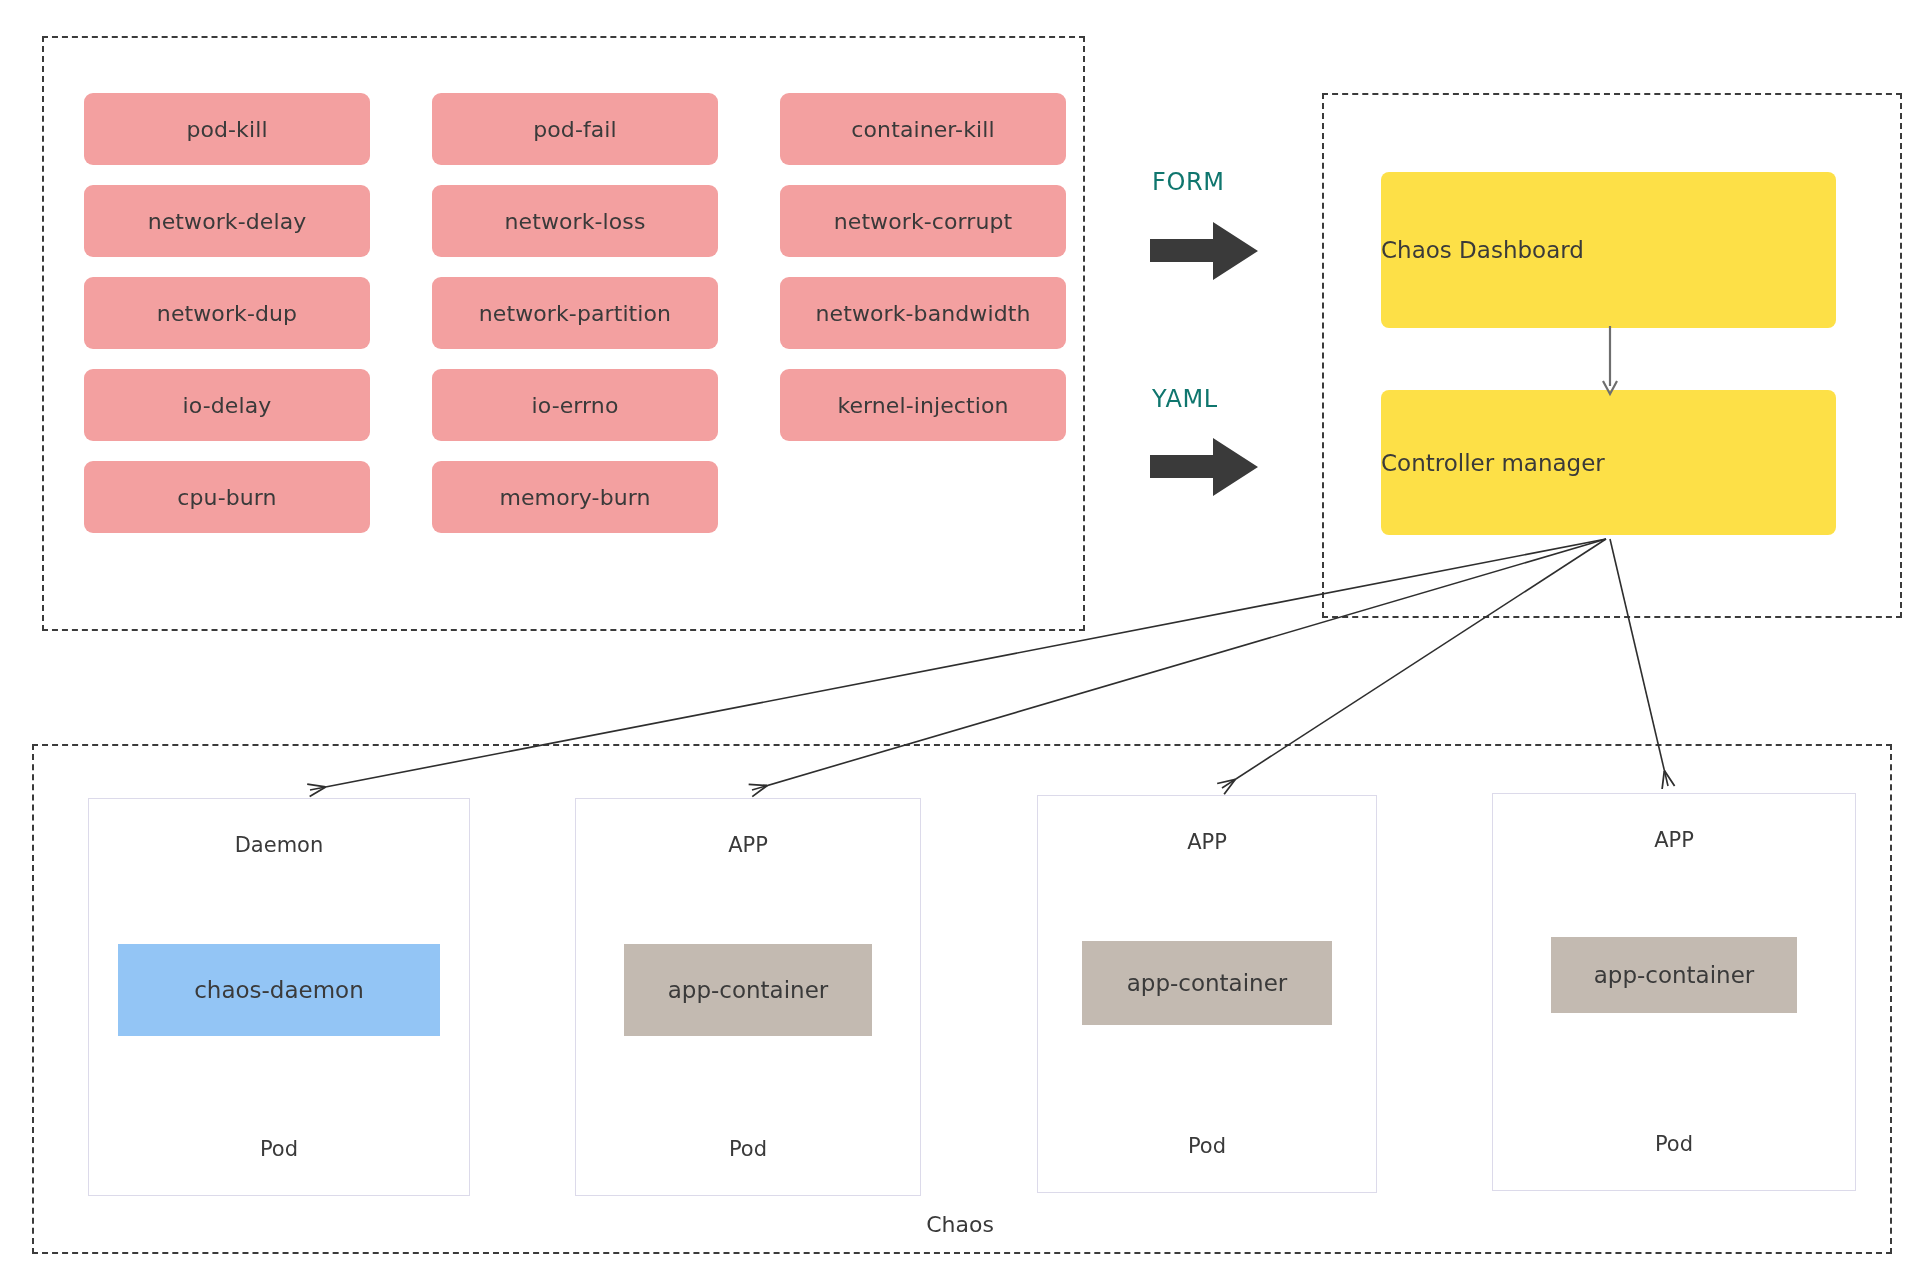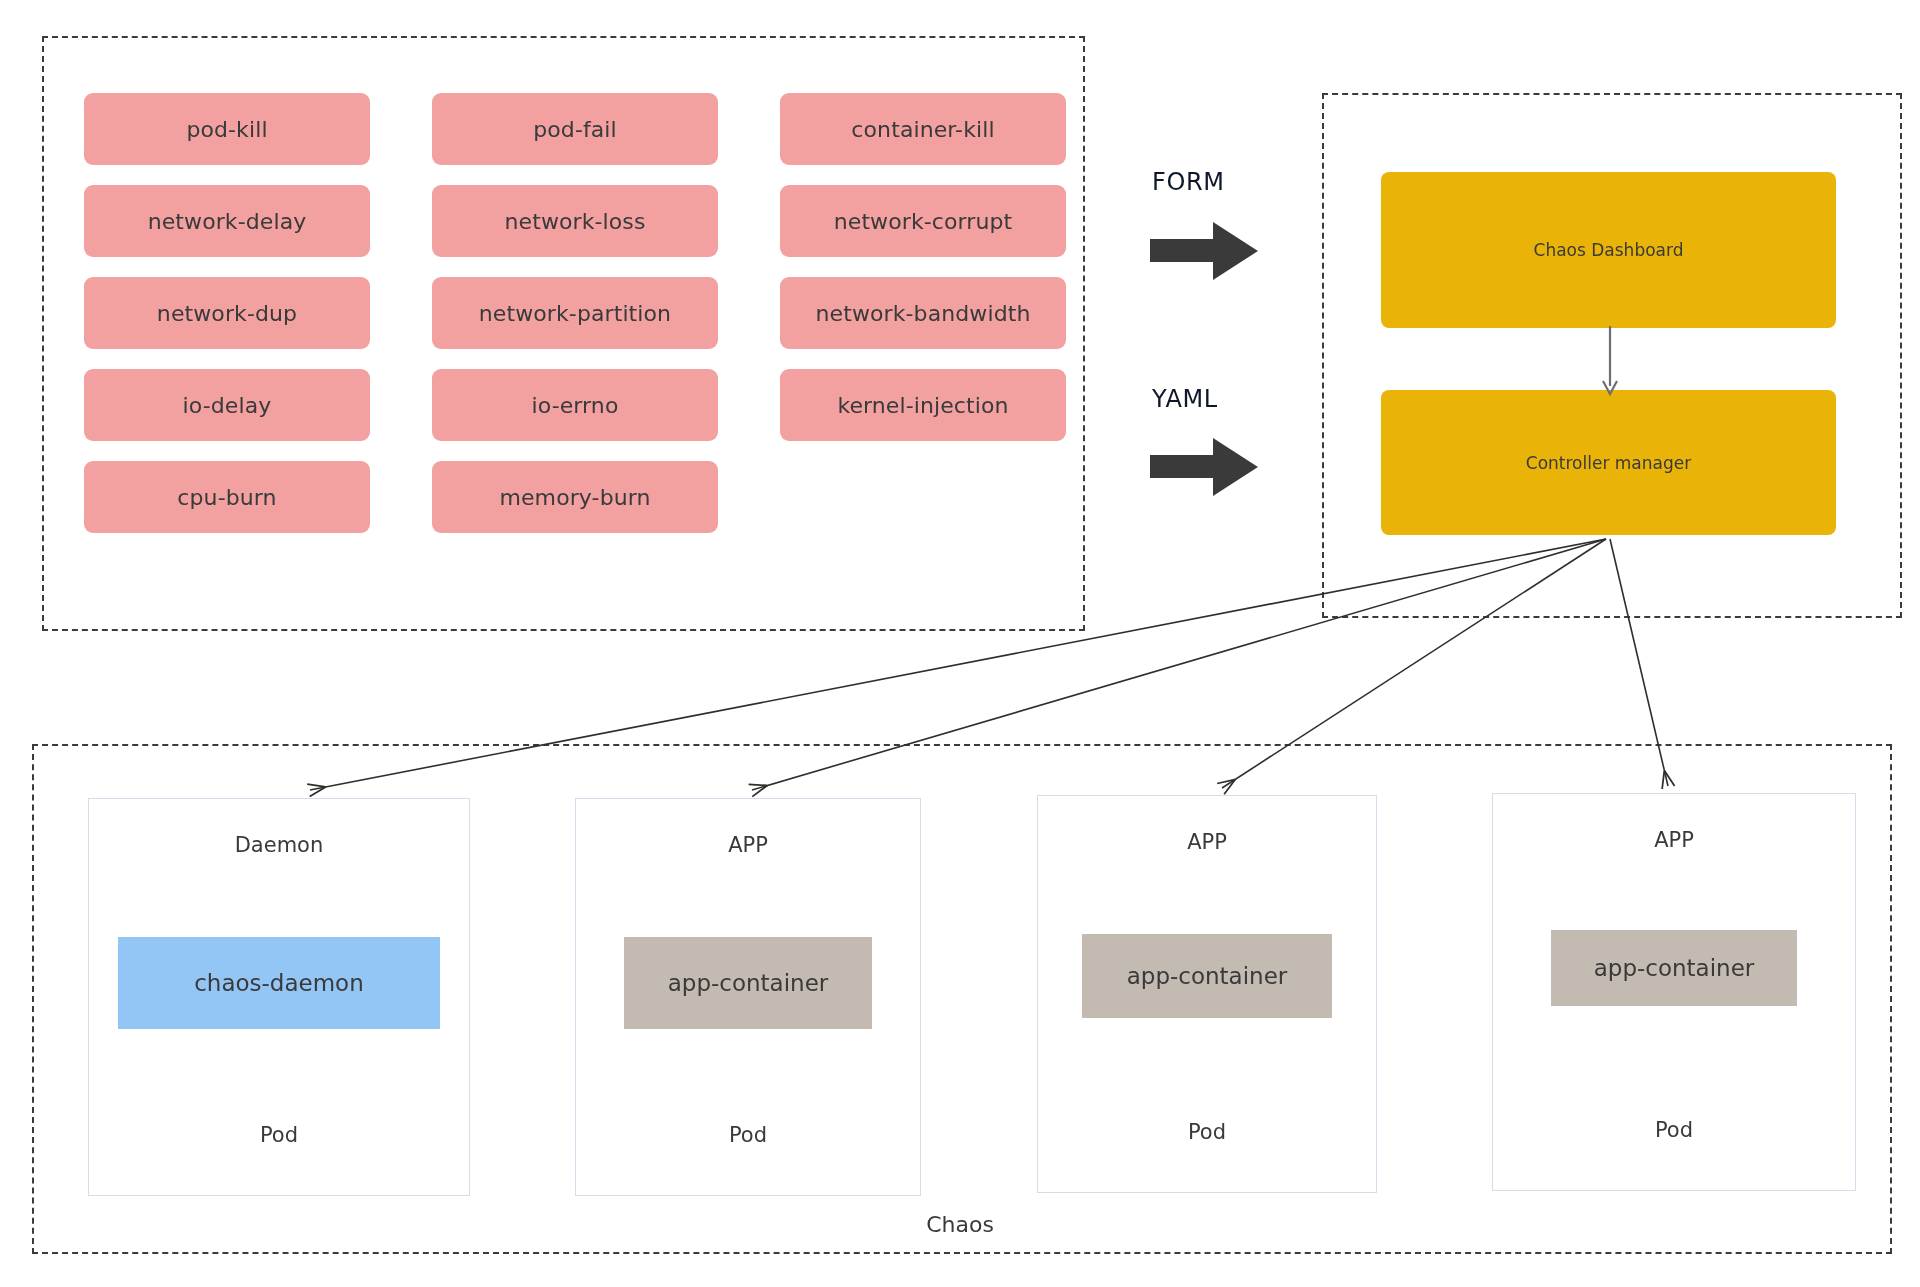--- a/index.html
+++ b/index.html
@@ -60,45 +60,44 @@
 
   
   #control-group {
     left: 1322px;
     top: 93px;
     width: 580px;
     height: 525px;
   }
   .blue-box {
     position: absolute;
-    background: #eab308;
+    background: #fde047;
     border-radius: 8px;
     display: flex;
     align-items: center;
-    justify-content: center;
-    font-size: 17px;
+    font-size: 23px;
     color: #3a3a3a;
     box-sizing: border-box;
   }
   #chaos-dashboard-box {
     left: 1381px;
     top: 172px;
     width: 455px;
     height: 156px;
   }
   #controller-manager-box {
     left: 1381px;
     top: 390px;
     width: 455px;
     height: 145px;
   }
   .transport-label {
     position: absolute;
     font-size: 24px;
-    color: #0f172a;
+    color: #0f766e;
     letter-spacing: 0.6px;
     white-space: nowrap;
   }
   #form-label { left: 1152px; top: 168px; }
   #yaml-label { left: 1152px; top: 385px; }
   .fat-arrow {
     position: absolute;
     width: 110px;
     height: 62px;
   }
@@ -121,21 +120,21 @@
     justify-content: space-between;
   }
   .pod-title {
     font-size: 21px;
     color: #3a3a3a;
     margin-top: 34px;
   }
   .pod-footer {
     font-size: 21px;
     color: #3a3a3a;
-    margin-bottom: 48px;
+    margin-bottom: 34px;
   }
   .pod-container-box {
     display: flex;
     align-items: center;
     justify-content: center;
     font-size: 23px;
     color: #3a3a3a;
     box-sizing: border-box;
   }
   .container-blue { background: #93C5F5; }

